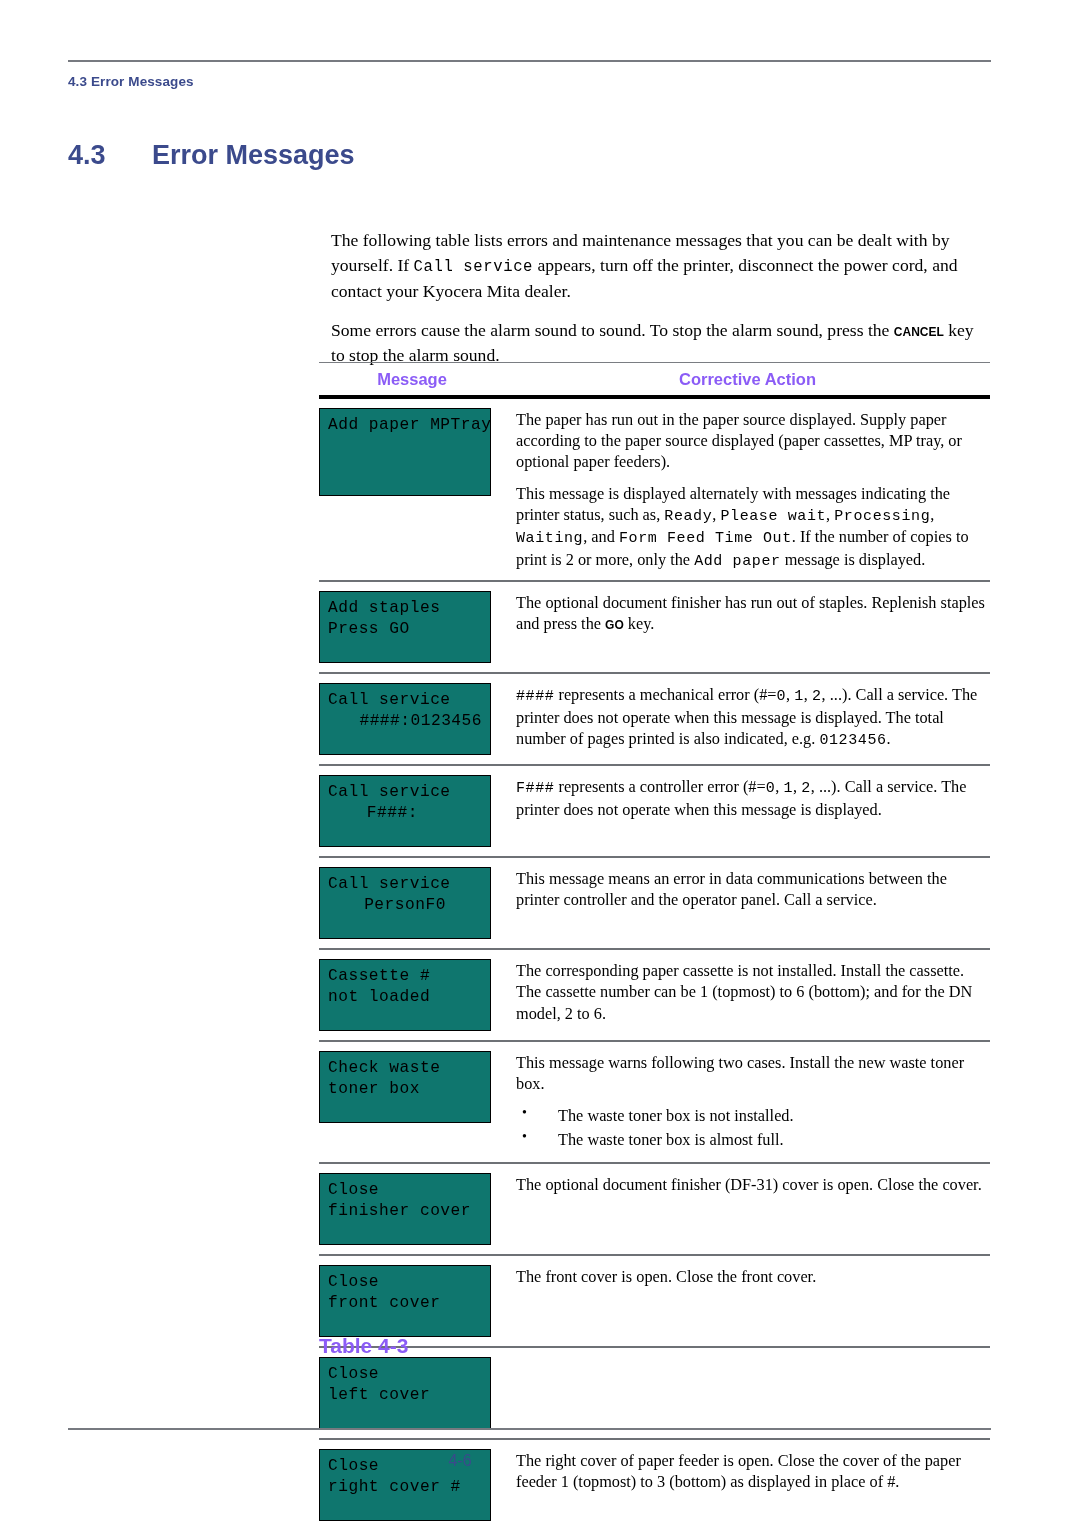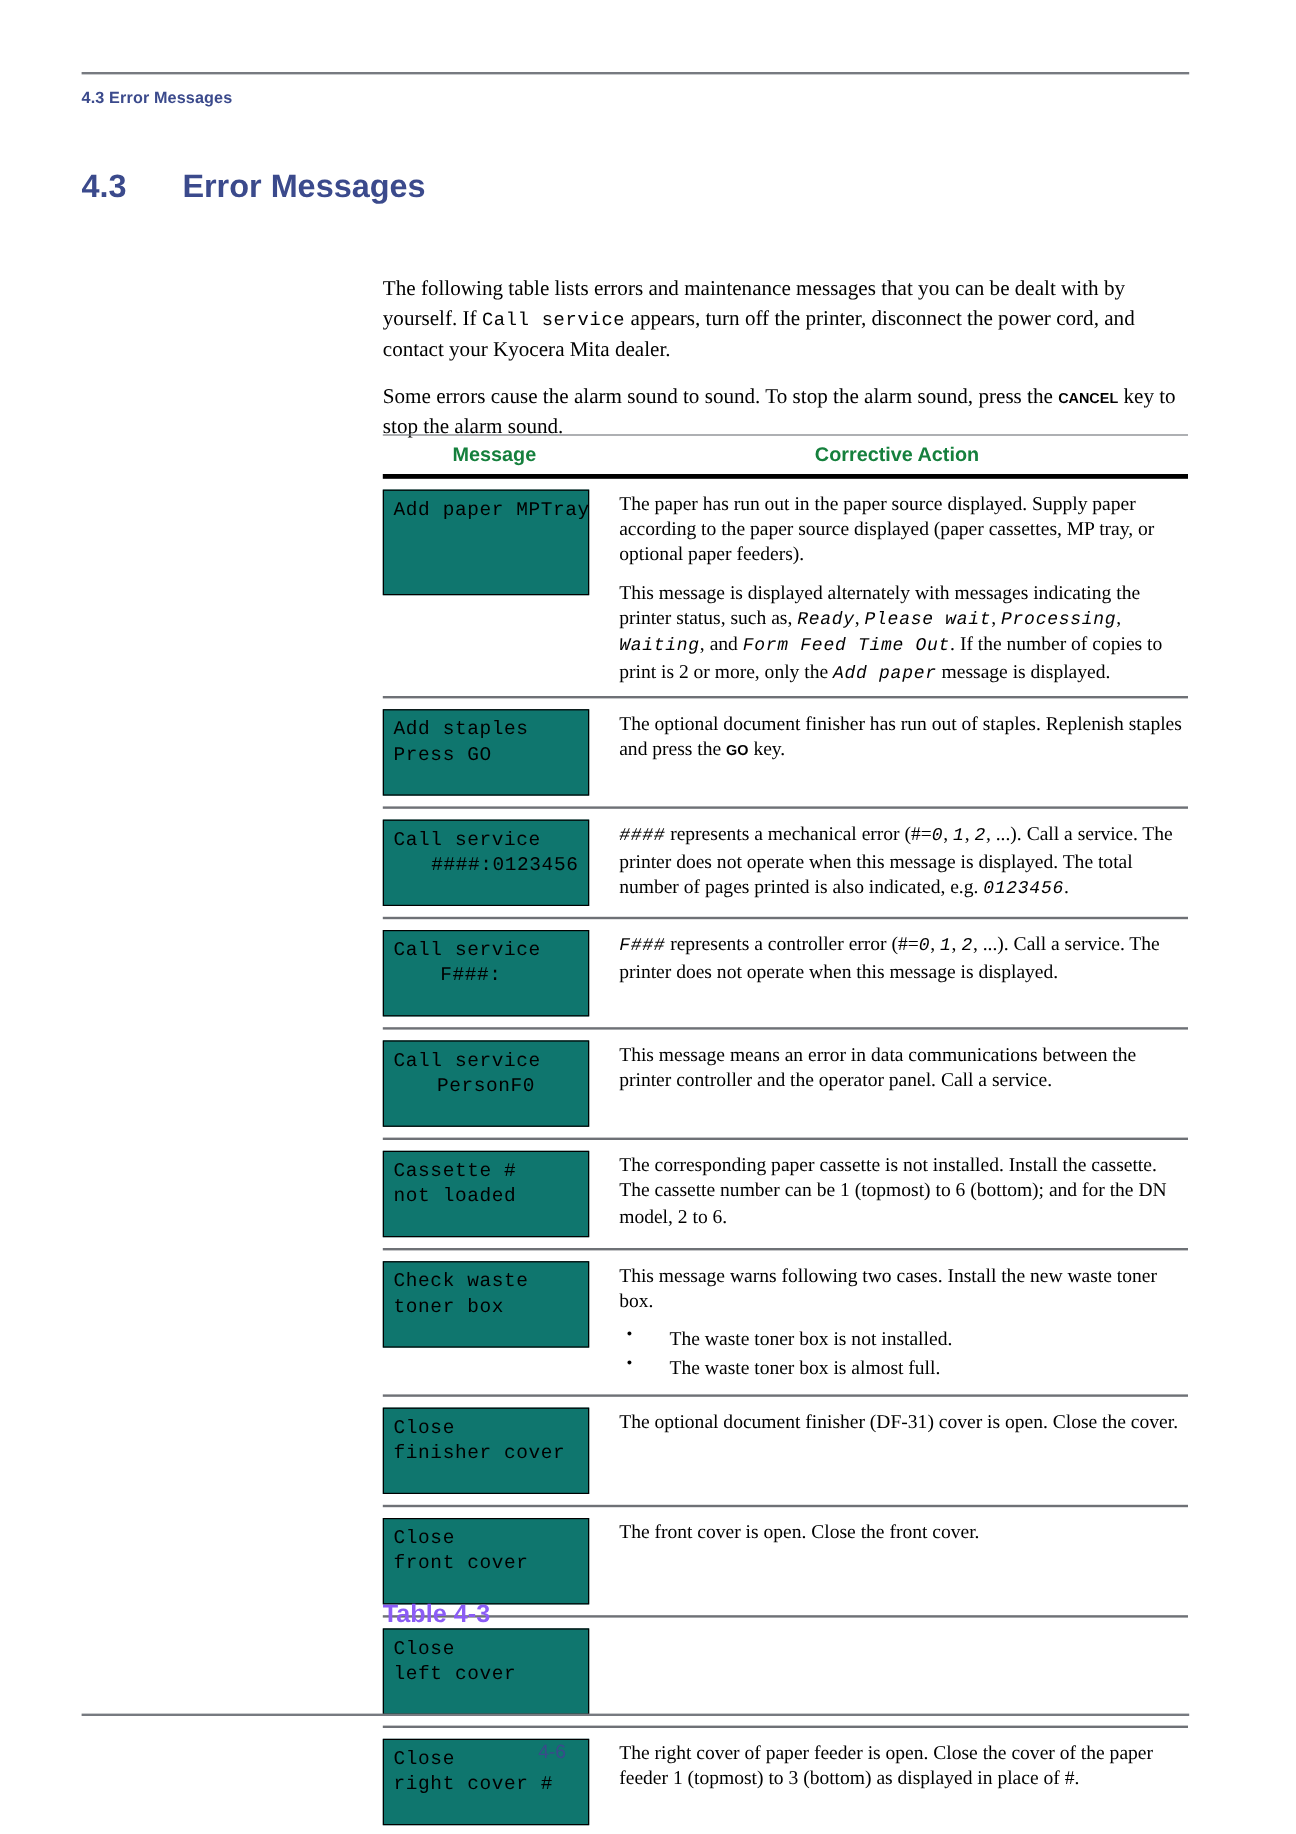--- a/index.html
+++ b/index.html
@@ -48,21 +48,21 @@
     width: 84px;
   }
 
   
   .content-col {
     position: absolute;
     left: 319px; top: 228px;
     width: 672px;
   }
   p.body-para {
-    margin: 0 0 14px 0;
+    margin: 0 0 14px 12px;
     font-size: 17.6px;
     line-height: 1.44;
     text-align: left;
     font-family: "Liberation Serif", serif;
   }
   code, .mono {
     font-family: "Liberation Mono", monospace;
     font-size: 15.6px;
     letter-spacing: 0.6px;
   }
@@ -89,21 +89,21 @@
   }
   .thead {
     display: flex;
     padding: 7px 0 6px 0;
   }
   .th {
     font-family: "Liberation Sans", sans-serif;
     font-weight: bold;
     font-size: 16.5px;
     text-align: center;
-    color: #15803d;
+    color: #8b5cf6;
   }
   .th.msg-col { width: 186px; }
   .th.act-col { flex: 1; }
 
   .trow {
     display: flex;
     align-items: flex-start;
     padding-top: 9px;
     padding-bottom: 9px;
     border-bottom: 2.5px solid #6e7176;
@@ -139,21 +139,21 @@
     flex: 1;
     box-sizing: border-box;
     padding-left: 11px;
     padding-top: 1px;
     font-size: 16.3px;
     line-height: 1.30;
     font-family: "Liberation Serif", serif;
   }
   .cell-act p { margin: 0 0 10px 0; }
   .cell-act p:last-child { margin-bottom: 0; }
-  .cell-act code { font-size: 15px; font-style: italic; }
+  .cell-act code { font-size: 15px; }
   .bullets { margin: 4px 0 0 0; padding: 0; list-style: none; }
   .bullets li {
     position: relative;
     padding-left: 42px;
     margin-bottom: 3px;
     line-height: 1.30;
   }
   .bullets li::before {
     content: "\2022";
     position: absolute;

